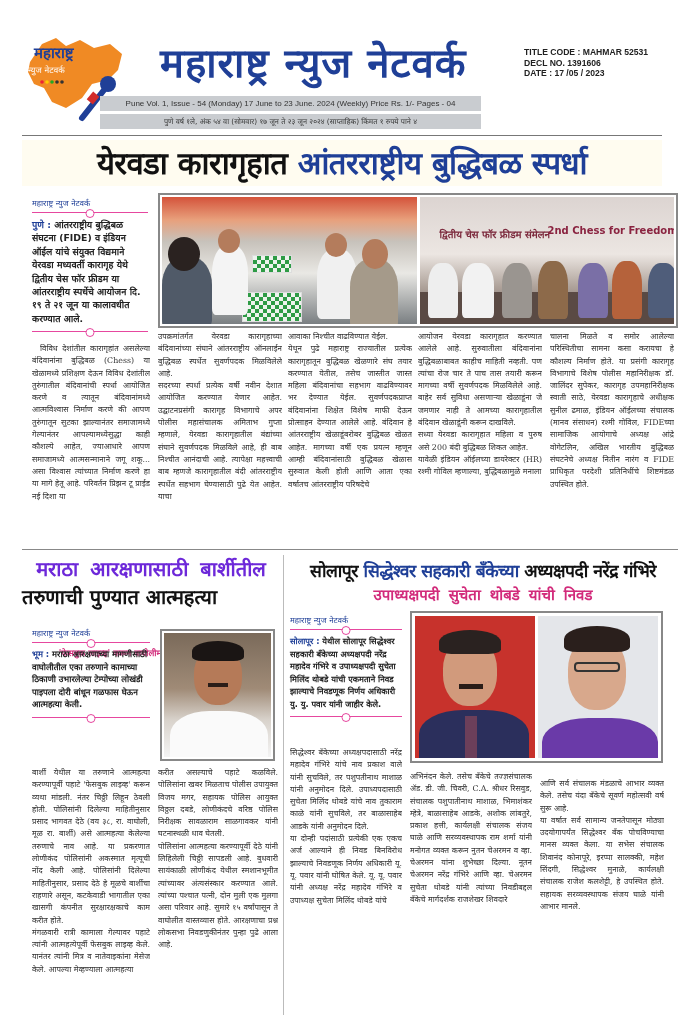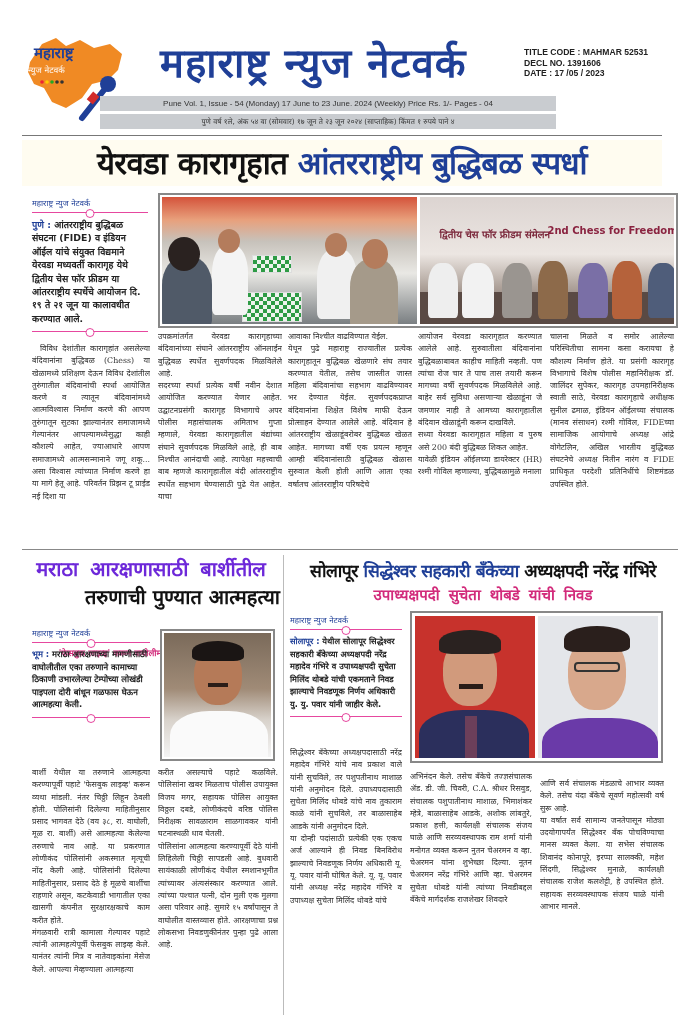--- a/index.html
+++ b/index.html
@@ -3,21 +3,21 @@
 <meta charset="utf-8">
 <style>
   *{box-sizing:border-box;margin:0;padding:0;}
   html,body{width:683px;height:1024px;background:#ffffff;overflow:hidden;}
   body{font-family:"DejaVu Serif",serif;color:#222;position:relative;}
   .abs{position:absolute;}
   
   #logo{left:22px;left:22px;top:32px;width:110px;height:92px;}
   #masthead-title{left:160px;top:34px;width:352px;height:58px;font-family:"DejaVu Sans",sans-serif;font-weight:bold;font-size:40px;color:#1f3f97;letter-spacing:1px;white-space:nowrap;line-height:58px;}
   #regbox{left:524px;top:47px;width:160px;font-family:"Liberation Sans",sans-serif;font-size:8.6px;font-weight:bold;color:#222;line-height:10.5px;}
-  .infobar{left:100px;width:456px;height:15px;background:#c9ccd0;font-family:"Liberation Sans",sans-serif;font-size:8px;color:#333;text-align:center;line-height:15px;white-space:nowrap;overflow:hidden;}
+  .infobar{left:100px;width:381px;height:15px;background:#c9ccd0;font-family:"Liberation Sans",sans-serif;font-size:8px;color:#333;text-align:center;line-height:15px;white-space:nowrap;overflow:hidden;}
   #infobar-en{top:96px;}
   #infobar-mr{top:114px;font-family:"DejaVu Sans",sans-serif;font-size:7.3px;}
   .rule{left:22px;width:640px;height:1px;background:#777;}
   
   #main-headline{left:22px;top:140px;width:640px;height:46px;background:#fffcf0;font-family:"DejaVu Sans",sans-serif;font-weight:bold;font-size:31px;line-height:46px;text-align:center;white-space:nowrap;letter-spacing:-0.5px;}
   #main-headline .black{color:#111;}
   #main-headline .blue{color:#1f3f97;}
   
   .byline{font-family:"DejaVu Sans",sans-serif;font-size:8px;color:#1f3f97;}
   .pinkrule{height:1px;background:#e6479f;position:relative;}
@@ -33,21 +33,21 @@
   #photo-conf{background:linear-gradient(180deg,#dcd4d1 0%,#ece6e2 45%,#b0a49c 70%,#6c5c57 100%);}
   .board{position:absolute;background:repeating-conic-gradient(#2e9b45 0 25%,#eef3ee 0 50%) 0 0/8px 8px;border:1px solid #ddd;}
   .person{position:absolute;border-radius:40% 40% 10% 10%;}
   .head{position:absolute;border-radius:50%;background:#b47c5c;}
   .conftext{position:absolute;font-family:"DejaVu Sans",sans-serif;color:#7d2b3e;font-weight:bold;white-space:nowrap;}
   
   #bottom-rule{left:22px;top:549px;width:656px;height:1px;background:#888;}
   #vert-divider{left:283px;top:555px;width:1px;height:460px;background:#bbb;}
   
   #story2-h1{left:22px;top:558px;width:258px;font-family:Liberation Mono, monospace;font-weight:bold;font-size:20px;color:#6d28d9;text-align:center;line-height:26px;white-space:nowrap;}
-  #story2-h2{left:22px;top:584px;width:258px;font-family:"DejaVu Sans",sans-serif;font-weight:bold;font-size:20px;color:#111;text-align:right;line-height:26px;white-space:nowrap;}
+  #story2-h2{left:22px;top:584px;width:258px;font-family:"DejaVu Sans",sans-serif;font-weight:bold;font-size:20px;color:#111;text-align:left;line-height:26px;white-space:nowrap;}
   #story2-sub{left:22px;top:611px;width:258px;font-family:"DejaVu Sans",sans-serif;font-weight:bold;font-size:8.6px;color:#d22b7b;text-align:center;white-space:nowrap;margin-top:36px;}
   #story2-photo{left:160px;top:629px;width:115px;height:132px;border:2px solid #888;padding:2px;background:#fff;}
   #story2-photo .inner{width:100%;height:100%;background:linear-gradient(180deg,#7a6a5a 0%,#a08b77 45%,#d8d2cb 70%,#f4f4f4 100%);position:relative;overflow:hidden;}
   
   #story3-h1{left:286px;top:558px;width:394px;font-family:"DejaVu Sans",sans-serif;font-weight:bold;font-size:17.5px;line-height:26px;text-align:center;white-space:nowrap;letter-spacing:-0.5px;}
   #story3-h1 .black{color:#111;}
   #story3-h1 .blue{color:#1f3f97;}
   #story3-h2{left:286px;top:585px;width:394px;font-family:Liberation Mono, monospace;font-weight:bold;font-size:15px;color:#d22b7b;text-align:center;line-height:24px;white-space:nowrap;}
   #story3-photos{left:410px;top:611px;width:253px;height:152px;border:2px solid #888;padding:3px;background:#fff;display:flex;gap:3px;}
   #photo-chairman{flex:1;background:#c7322c;position:relative;overflow:hidden;}

